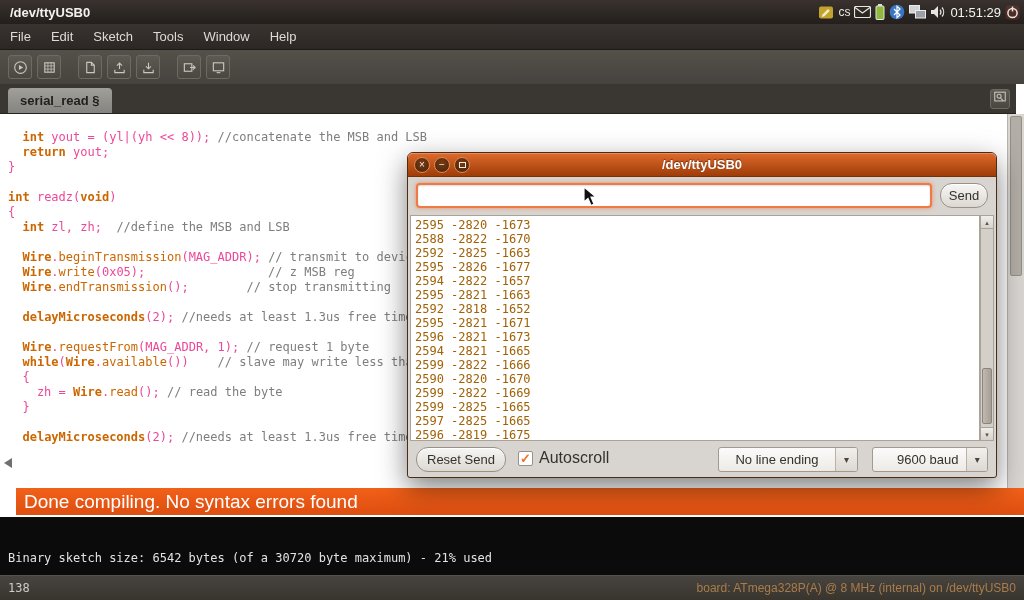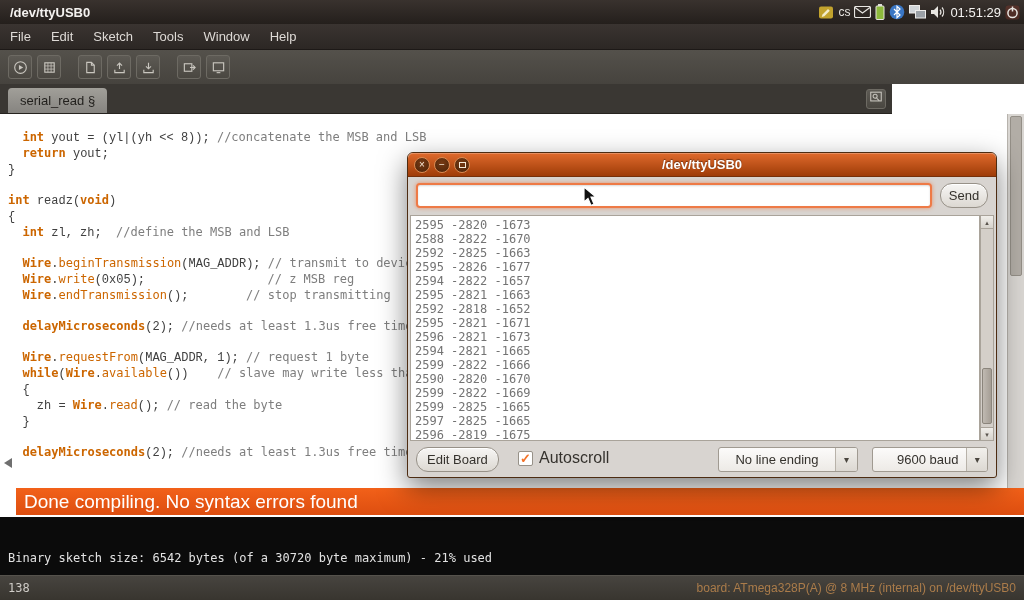--- a/index.html
+++ b/index.html
@@ -28,35 +28,35 @@
              background:linear-gradient(#54514b,#46433e); display:flex; align-items:center;
              padding-left:8px; gap:5px; }
   .tbtn { width:24px; height:24px; background:linear-gradient(#5d5a54,#4a4741);
           border:1px solid #6d6a63; border-radius:3px; display:flex; align-items:center;
           justify-content:center; padding:0; cursor:pointer; }
   .tbtn:nth-child(3){ margin-left:12px; }
   .tbtn:nth-child(6){ margin-left:12px; }
   .ticon { display:flex; }
 
   
-  .tabbar { position:absolute; left:0; top:84px; width:892px; height:30px;
-            background:#3a3733; border-bottom:1px solid #26231f; }
+  .tabbar { position:absolute; left:0; top:84px; width:1016px; height:30px;
+            background:#3a3733; border-bottom:1px solid #26231f;font-weight:bold; }
   .tab { position:absolute; left:8px; bottom:0; height:25px; padding:0 12px;
          background:linear-gradient(#a19f99,#868480); border-radius:4px 4px 0 0;
          color:#211f1c; font-size:13px; line-height:25px; }
   .tab-right-btn { position:absolute; right:6px; top:5px; width:20px; height:20px;
                    background:linear-gradient(#5d5a54,#4a4741); border:1px solid #6d6a63;
                    border-radius:3px; display:flex; align-items:center; justify-content:center; }
 
   
   .editor { position:absolute; left:0; top:114px; width:1024px; height:374px;
             background:#ffffff; overflow:hidden; }
   .code-area { padding:16px 0 0 8px; font-family:"DejaVu Sans Mono", monospace;
                font-size:12px; line-height:15px; white-space:pre; }
-  .tk-p { color:#404040;font-family:Liberation Mono, monospace; }
+  .tk-p { color:#ec4899; }
   .tk-k { color:#CC6600; font-weight:bold; }
   .tk-f { color:#CC6600; }
   .tk-c { color:#7E7E7E; }
   .hscroll-left { position:absolute; left:4px; top:344px; width:0; height:0;
                   border-top:5px solid transparent; border-bottom:5px solid transparent;
                   border-right:8px solid #6f6f6f; }
   .ide-vscroll { position:absolute; right:0; top:0; width:17px; height:100%;
                  background:#d9d6d2; border-left:1px solid #b7b3ad; }
   .ide-vscroll-thumb { position:absolute; left:2px; right:2px; top:2px; height:160px;
                        background:#b2ada6; border:1px solid #948f87; border-radius:2px; }
@@ -98,21 +98,21 @@
                   box-shadow:0 0 4px rgba(238,122,70,.75), inset 0 1px 2px rgba(0,0,0,.15);
                   font-size:13px; padding:0 6px; outline:none; }
   .gtk-btn { background:linear-gradient(#f7f6f4,#dcd8d2); border:1px solid #979188;
              border-radius:12px; color:#35322d; font-size:13px;
              box-shadow:inset 0 1px 0 #ffffff; }
   .send-btn { position:absolute; right:8px; top:30px; width:48px; height:25px; }
 
   .sm-output { position:absolute; left:2px; top:62px; right:16px; bottom:36px;
                background:#ffffff; border:1px solid #a9a39a; overflow:hidden;
                font-family:"DejaVu Sans Mono", monospace; font-size:12px; line-height:14px;
-               color:#737373; padding:2px 0 0 4px; }
+               color:#a16207; padding:2px 0 0 4px; }
   .sm-scrollbar { position:absolute; right:2px; top:62px; bottom:36px; width:14px;
                   background:#d4cfc9; border:1px solid #a9a39a; }
   .sb-btn { position:absolute; left:0; right:0; height:13px; background:linear-gradient(#f0eeea,#d6d2cb);
             color:#59544d; font-size:7px; text-align:center; line-height:13px; }
   .sb-up { top:0; border-bottom:1px solid #a9a39a; }
   .sb-up::after { content:"▴"; }
   .sb-down { bottom:0; border-top:1px solid #a9a39a; }
   .sb-down::after { content:"▾"; }
   .sb-thumb { position:absolute; left:1px; right:1px; bottom:16px; height:56px;
               background:linear-gradient(90deg,#c0bab2,#a59e95); border:1px solid #8b857c; border-radius:2px; }
@@ -327,21 +327,21 @@
         <div class="serial-line">2597 -2825 -1665</div>
         <div class="serial-line">2596 -2819 -1675</div>
       </div>
     <div class="sm-scrollbar">
       <div class="sb-btn sb-up"></div>
       <div class="sb-thumb"></div>
       <div class="sb-btn sb-down"></div>
     </div>
 
     <div class="sm-bottomrow">
-      <button class="gtk-btn reset-btn">Edit Board</button>
+      <button class="gtk-btn reset-btn">Reset Send</button>
       <div class="autoscroll">
         <span class="checkbox checked"></span>
         <span class="cb-label">Autoscroll</span>
       </div>
       <div class="combo combo-lineending">
         <span class="combo-text">No line ending</span>
         <span class="combo-arrow"></span>
       </div>
       <div class="combo combo-baud">
         <span class="combo-text">9600 baud</span>

